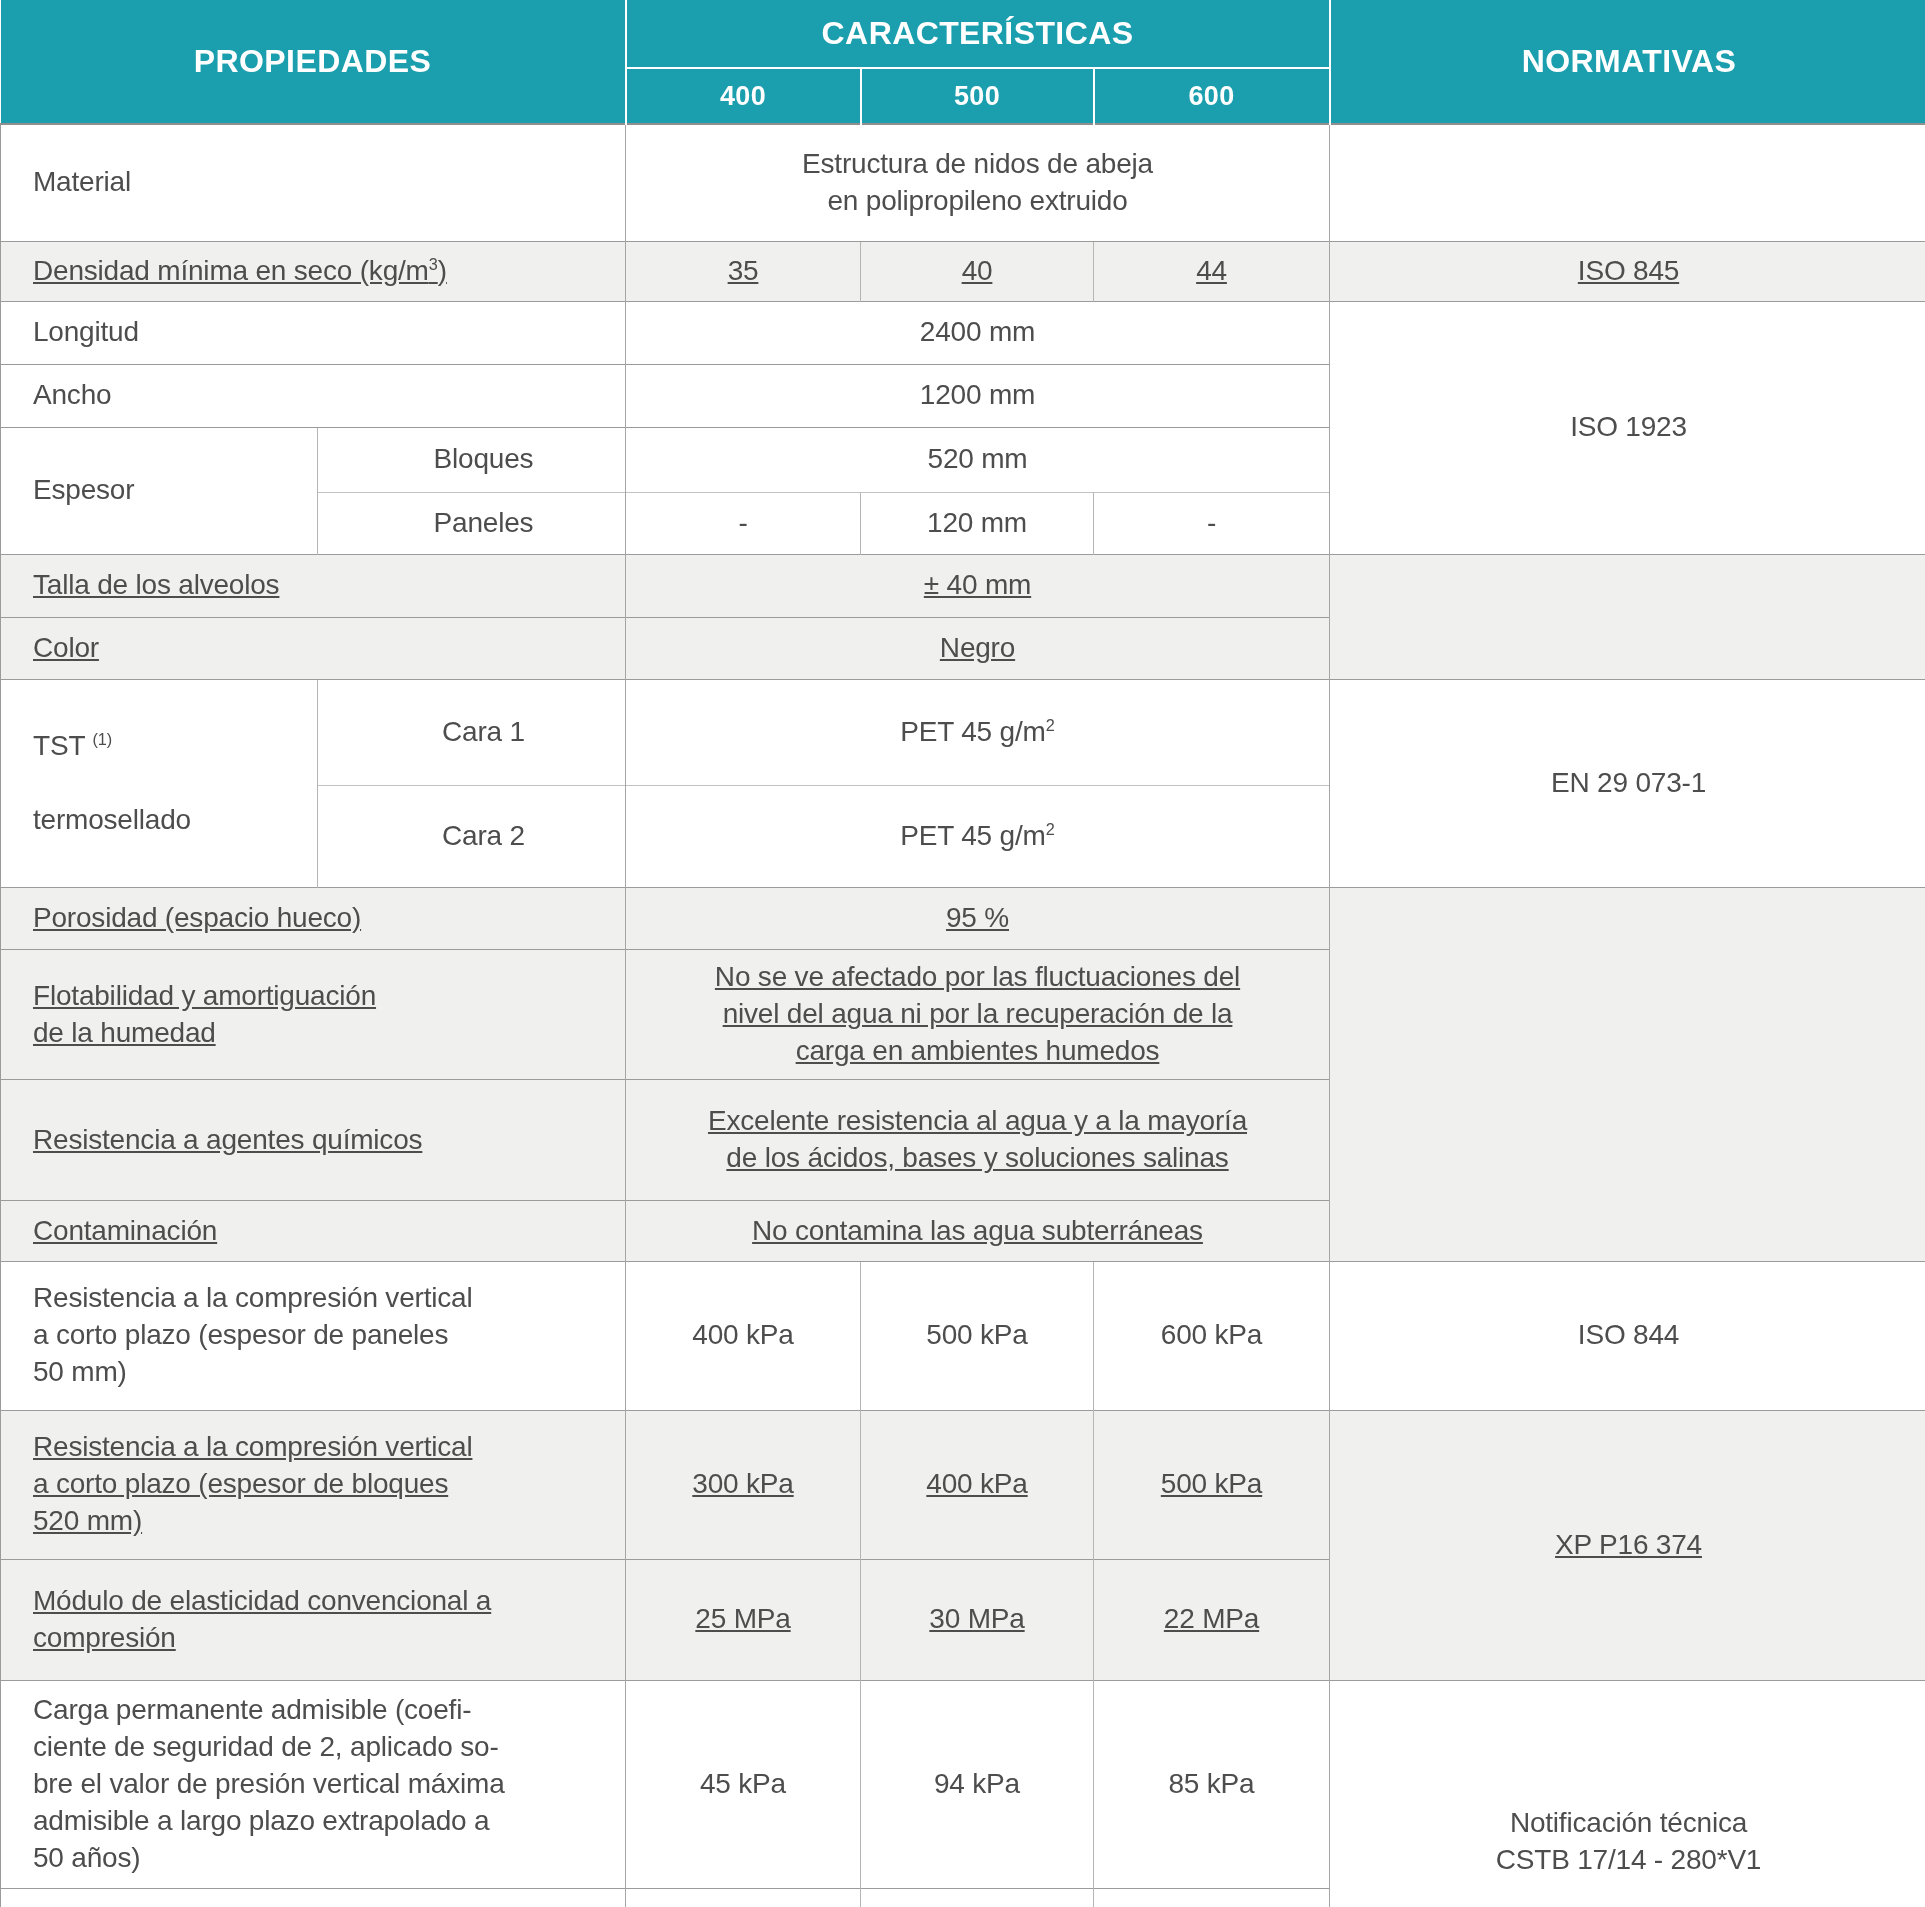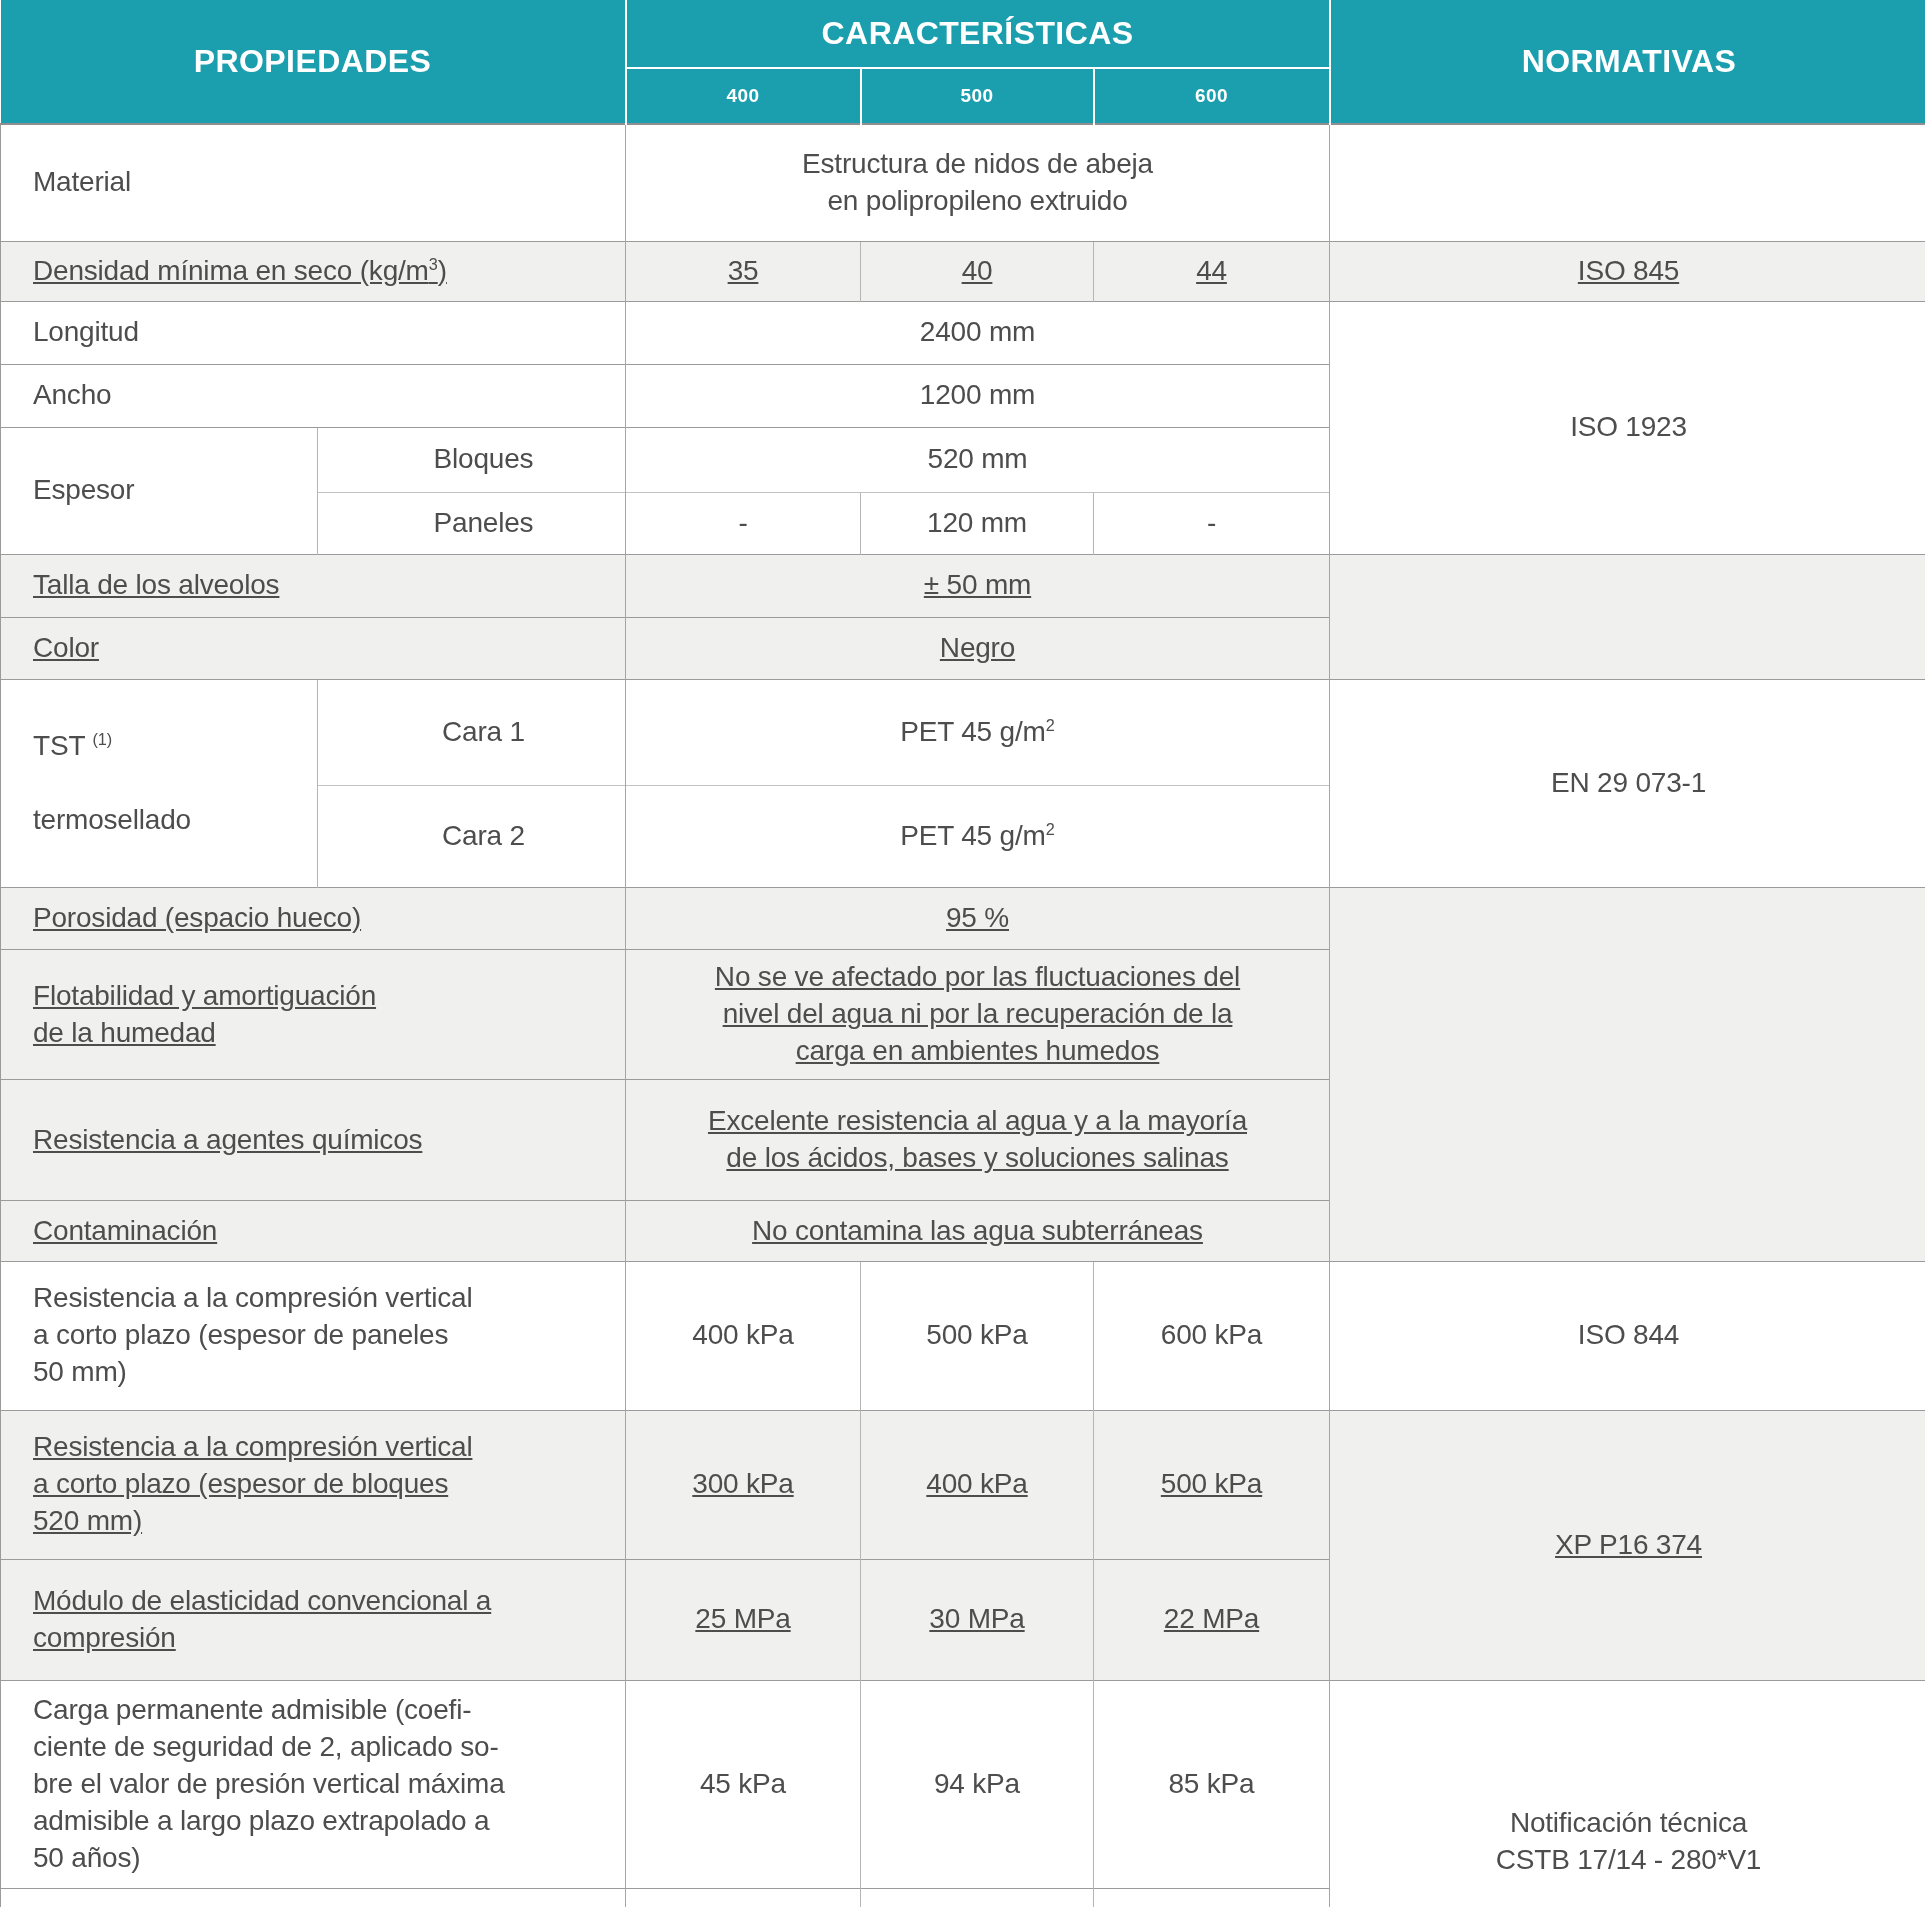--- a/index.html
+++ b/index.html
@@ -18,21 +18,21 @@
   thead th {
     background: #1b9eae;
     color: #ffffff;
     font-weight: bold;
     text-align: center;
     vertical-align: middle;
     letter-spacing: 0.4px;
   }
   .th-main { font-size: 32px; }
   .th-size {
-    font-size: 19px;
+    font-size: 27px;
     border-top: 2.8px solid #ffffff;
     border-left: 2.8px solid #ffffff;
   }
   .th-sep { border-left: 2.8px solid #ffffff; }
   
   tbody td {
     vertical-align: middle;
     font-size: 28px;
     line-height: 1.32;
     letter-spacing: -0.2px;
@@ -146,21 +146,21 @@
       <td class="val v1" colspan="3">520 mm</td>
     </tr>
     <tr class="r-paneles sub">
       <td class="lbl subcol">Paneles</td>
       <td class="val v1">-</td>
       <td class="val v">120 mm</td>
       <td class="val v">-</td>
     </tr>
     <tr class="r-talla gray">
       <td class="lbl edge-l" colspan="2">Talla de los alveolos</td>
-      <td class="val v1" colspan="3">± 50 mm</td>
+      <td class="val v1" colspan="3">± 40 mm</td>
       <td class="norma" rowspan="2"></td>
     </tr>
     <tr class="r-color gray">
       <td class="lbl edge-l" colspan="2">Color</td>
       <td class="val v1" colspan="3">Negro</td>
     </tr>
     <tr class="r-cara1">
       <td class="lbl edge-l" rowspan="2">
         <div><span>TST</span> <sup>(1)</sup></div>
         <div>termosellado</div>

